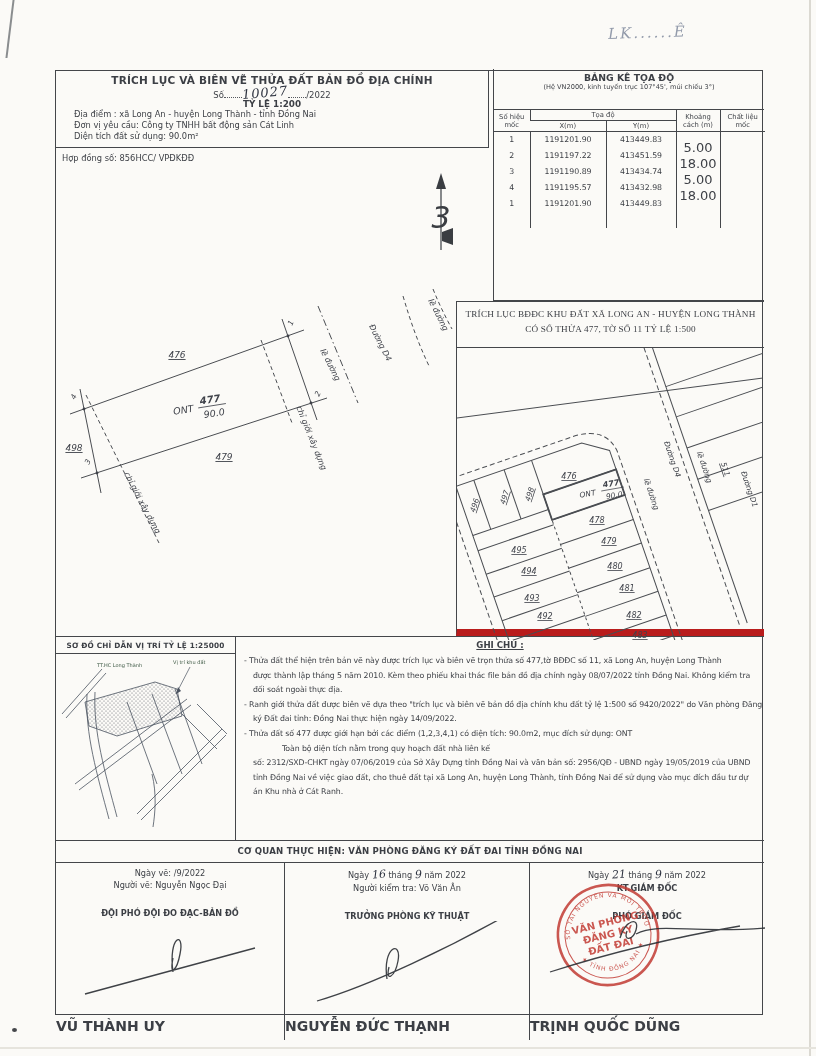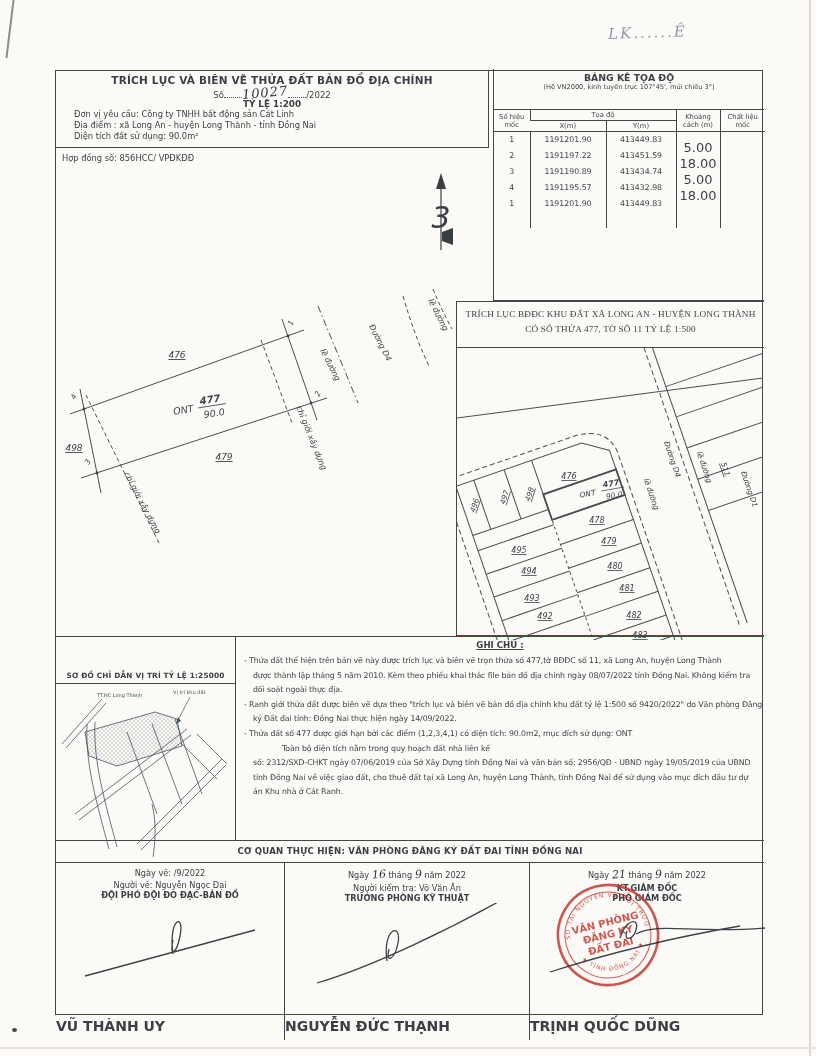--- a/index.html
+++ b/index.html
@@ -32,42 +32,42 @@
   table.coord{border-collapse:collapse;width:100%;table-layout:fixed;}
   table.coord th,table.coord td{border-left:1px solid #44464a;font-weight:normal;box-sizing:border-box;}
   table.coord th:first-child,table.coord td:first-child{border-left:none;}
   table.coord thead th{font-size:6.8px;line-height:8px;border-bottom:1px solid #44464a;padding:1px;}
   table.coord .sub th{border-top:1px solid #44464a;}
   table.coord tbody td{font-size:7.8px;text-align:center;height:16px;padding:0;}
   td.dist-cell{position:relative;}
   td.dist-cell .dist{position:absolute;left:0;width:100%;text-align:center;font-size:13px;line-height:16px;margin-top:-8px;}
   tr.filler-row td{height:96px;}
   
-  #detail-box{left:400px;top:230px;width:308px;height:335px;border-left:1px solid #44464a;border-top:1px solid #44464a;border-bottom:1px solid #b91c1c;}
+  #detail-box{left:400px;top:230px;width:308px;height:335px;border-left:1px solid #44464a;border-top:1px solid #44464a;border-bottom:7px solid #b91c1c;}
   #detail-title{border-bottom:1px solid #44464a;height:40px;padding-top:5px;font-family:"Liberation Serif",serif;
                 font-size:9.2px;text-align:center;line-height:15px;letter-spacing:.2px;}
   
   #loc-box{left:0;top:565px;width:180px;height:205px;border-top:1px solid #44464a;border-right:1px solid #44464a;border-bottom:1px solid #44464a;}
-  #loc-title{border-bottom:1px solid #44464a;font-size:7.3px;font-weight:bold;text-align:center;padding:4px 0 3px 0;letter-spacing:.2px;margin-top:30px;}
+  #loc-title{border-bottom:1px solid #44464a;font-size:7.3px;font-weight:bold;text-align:center;padding:4px 0 3px 0;letter-spacing:.2px;}
   #notes-box{left:180px;top:565px;width:528px;height:205px;border-top:1px solid #44464a;border-bottom:1px solid #44464a;overflow:hidden;}
   #notes-title{text-align:center;font-size:8.6px;font-weight:bold;text-decoration:underline;margin-top:3px;}
   #notes-lines{padding:4px 4px 0 8px;}
   .note-line{font-size:7.8px;line-height:14.6px;white-space:nowrap;letter-spacing:-0.1px;}
   .note-line.ind1{padding-left:9px;}
   .note-line.ind2{padding-left:38px;}
   
   #agency-row{left:0;top:770px;width:708px;height:21px;border-bottom:1px solid #44464a;
               text-align:center;font-size:8.6px;font-weight:bold;line-height:21px;letter-spacing:.2px;}
   .sig-col{position:absolute;top:791px;height:178px;box-sizing:border-box;font-size:8.2px;text-align:center;}
   #sig1{left:0;width:228px;}
   #sig2{left:228px;width:245px;border-left:1px solid #44464a;}
   #sig3{left:473px;width:235px;border-left:1px solid #44464a;}
   .sig-col .r1{margin-top:6px;}
   .sig-col .r2{margin-top:2px;}
-  .sig-col .r3{margin-top:0;font-weight:bold;}
+  .sig-col .r3{margin-top:18px;font-weight:bold;}
   .sig-name{position:absolute;bottom:6px;left:0;width:100%;text-align:left;font-weight:bold;font-size:14px;}
   .hw-day{font-size:11px;}
   
   svg text{font-family:"DejaVu Sans",sans-serif;}
   .ink{stroke:#4a4d52;fill:none;stroke-width:1;}
   .lbl{font-style:italic;fill:#3f424a;}
 </style>
 </head>
 <body>
 
@@ -80,22 +80,22 @@
   <div class="abs" id="corner-note">LK......Ê</div>
 
   <div class="box" id="frame">
 
     <div class="box" id="header-box">
       <div class="t1">TRÍCH LỤC VÀ BIÊN VẼ THỬA ĐẤT BẢN ĐỒ ĐỊA CHÍNH</div>
       <div class="t2">
         <span>Số</span><span class="dots"></span><span class="hand" id="doc-no-value">10027</span><span class="dots"></span><span>/2022</span>
       </div>
       <div class="t3">TỶ LỆ 1:200</div>
+      <div class="d">Địa điểm : xã Long An - huyện Long Thành - tỉnh Đồng Nai</div>
       <div class="d">Đơn vị yêu cầu: Công ty TNHH bất động sản Cát Linh</div>
-      <div class="d">Địa điểm : xã Long An - huyện Long Thành - tỉnh Đồng Nai</div>
       <div class="d">Diện tích đất sử dụng: 90.0m²</div>
     </div>
     <div class="abs" id="contract-line">Hợp đồng số: 856HCC/ VPĐKĐĐ</div>
 
     <div class="box" id="coord-box">
       <div class="tbl-title">BẢNG KÊ TỌA ĐỘ</div>
       <div class="tbl-sub">(Hệ VN2000, kinh tuyến trục 107°45', múi chiếu 3°)</div>
       <table class="coord">
         <colgroup>
             <col style="width:36px">

